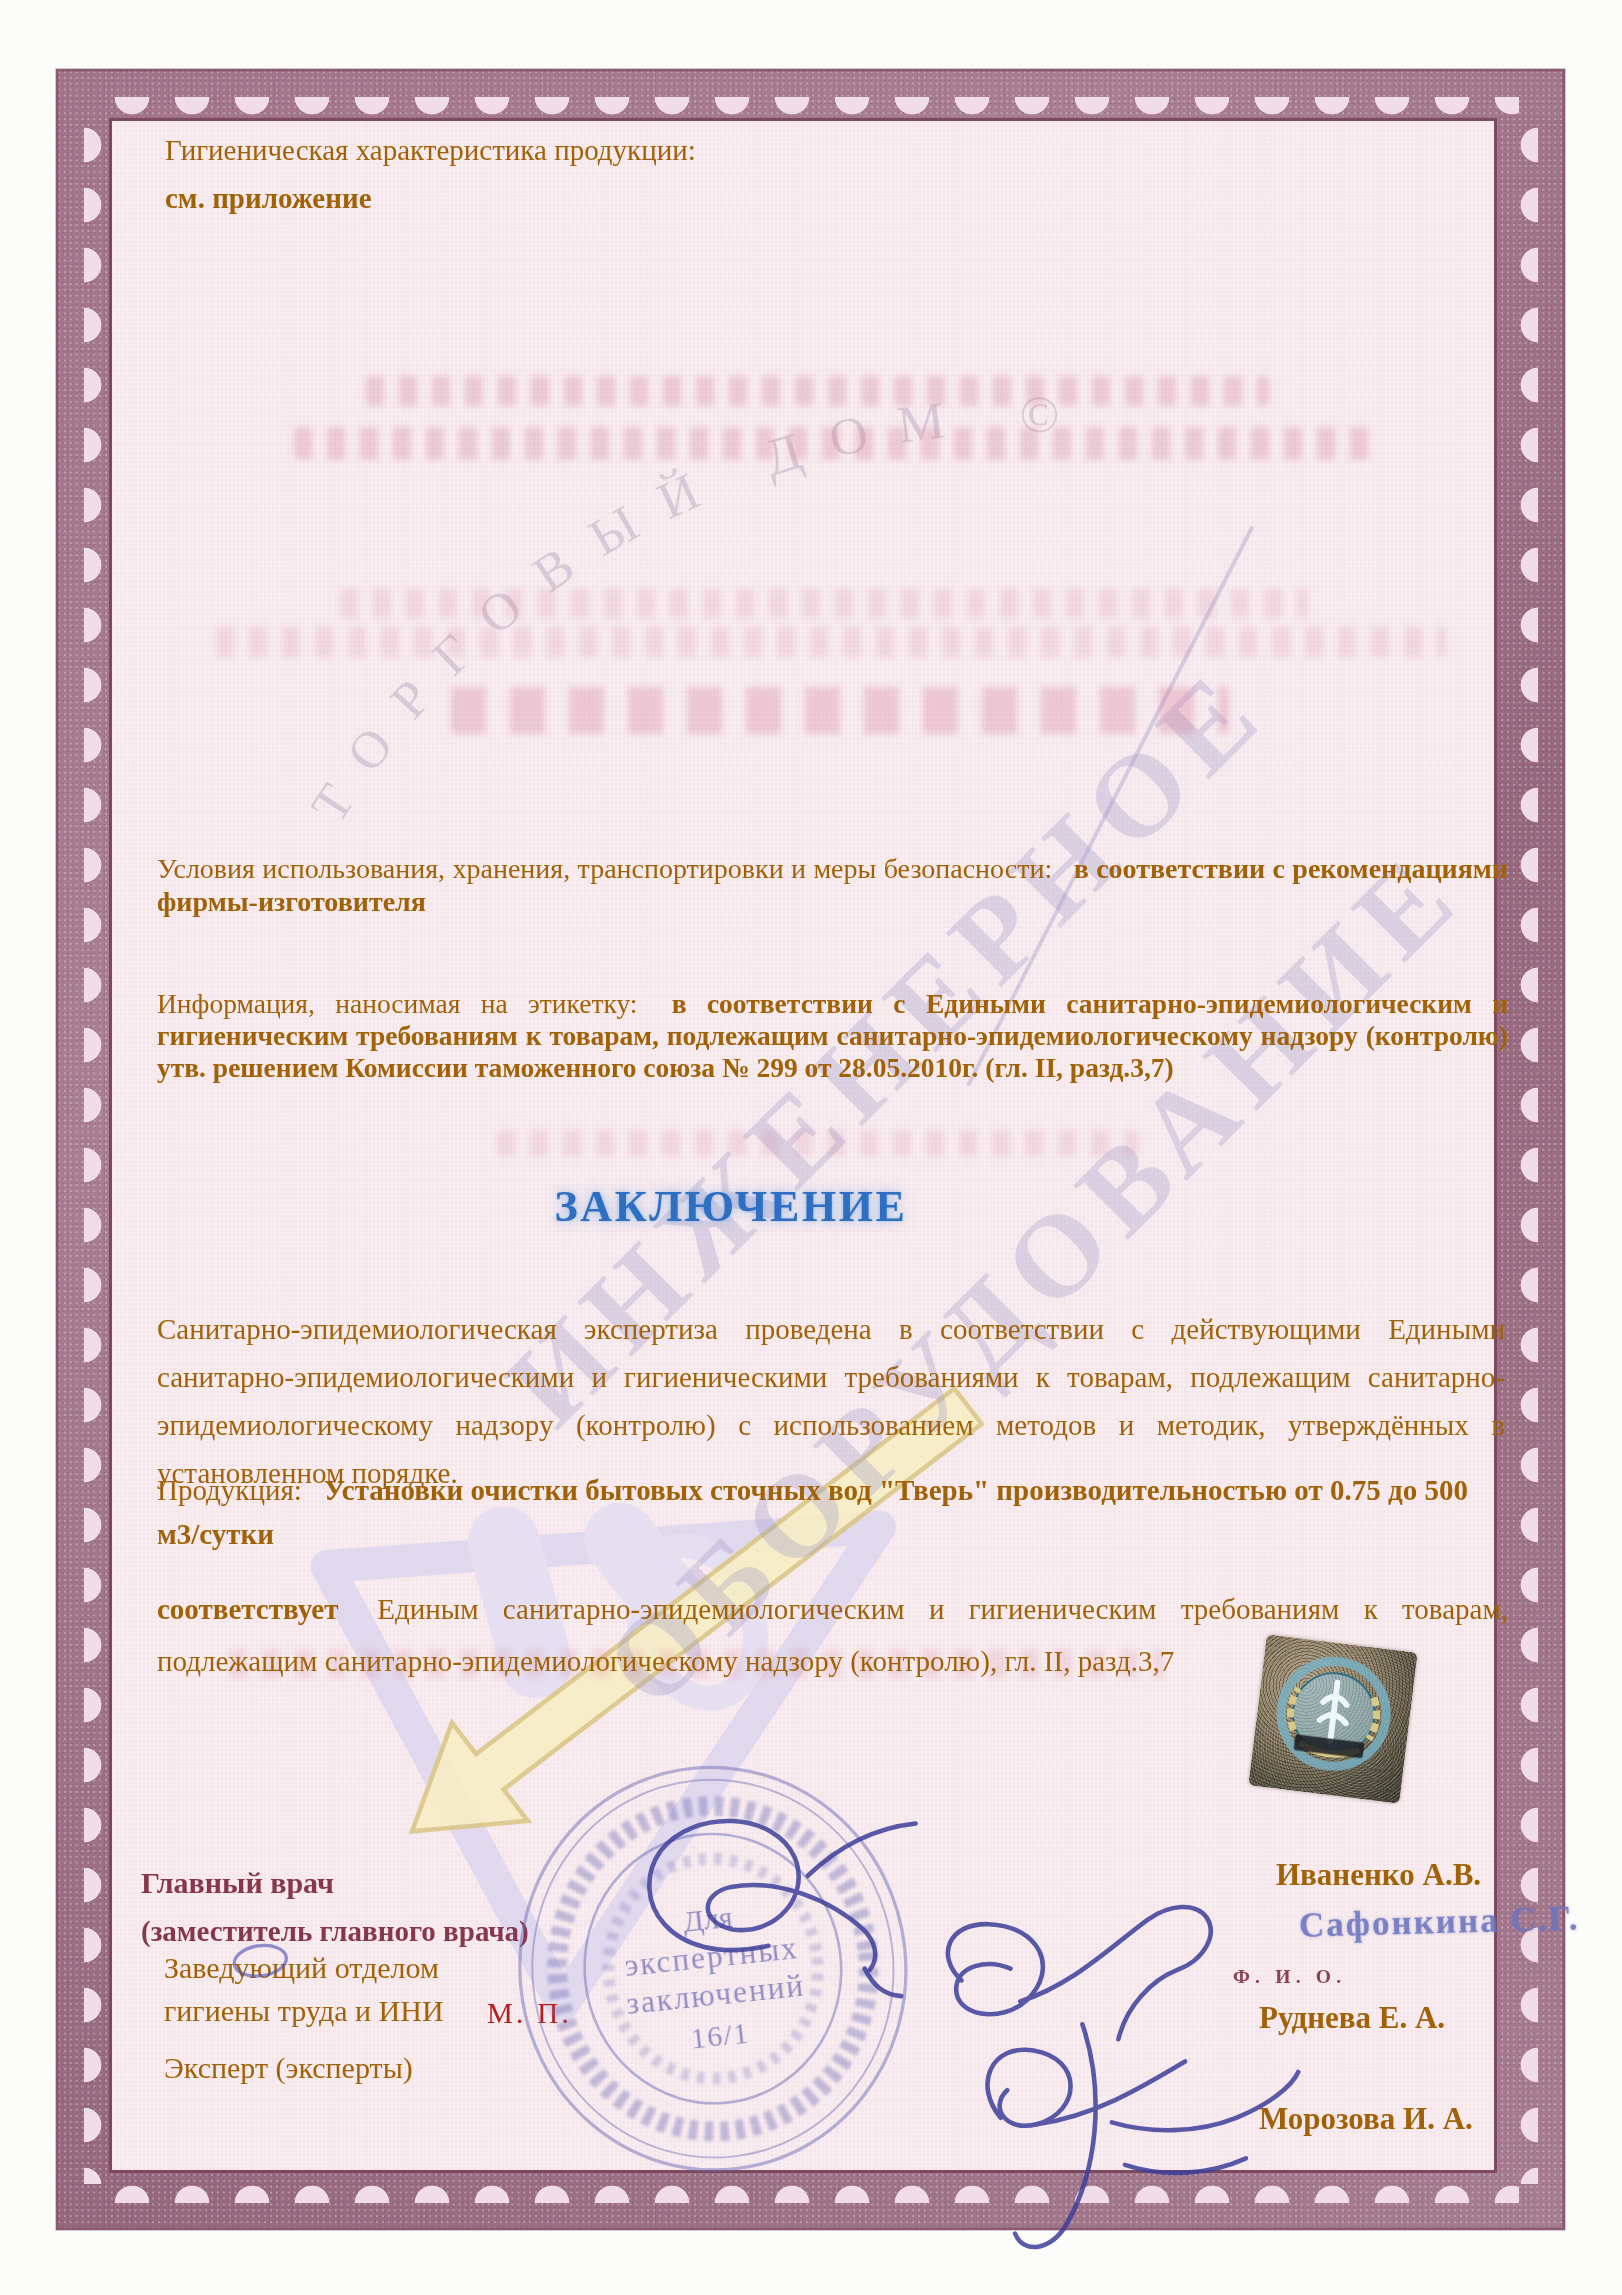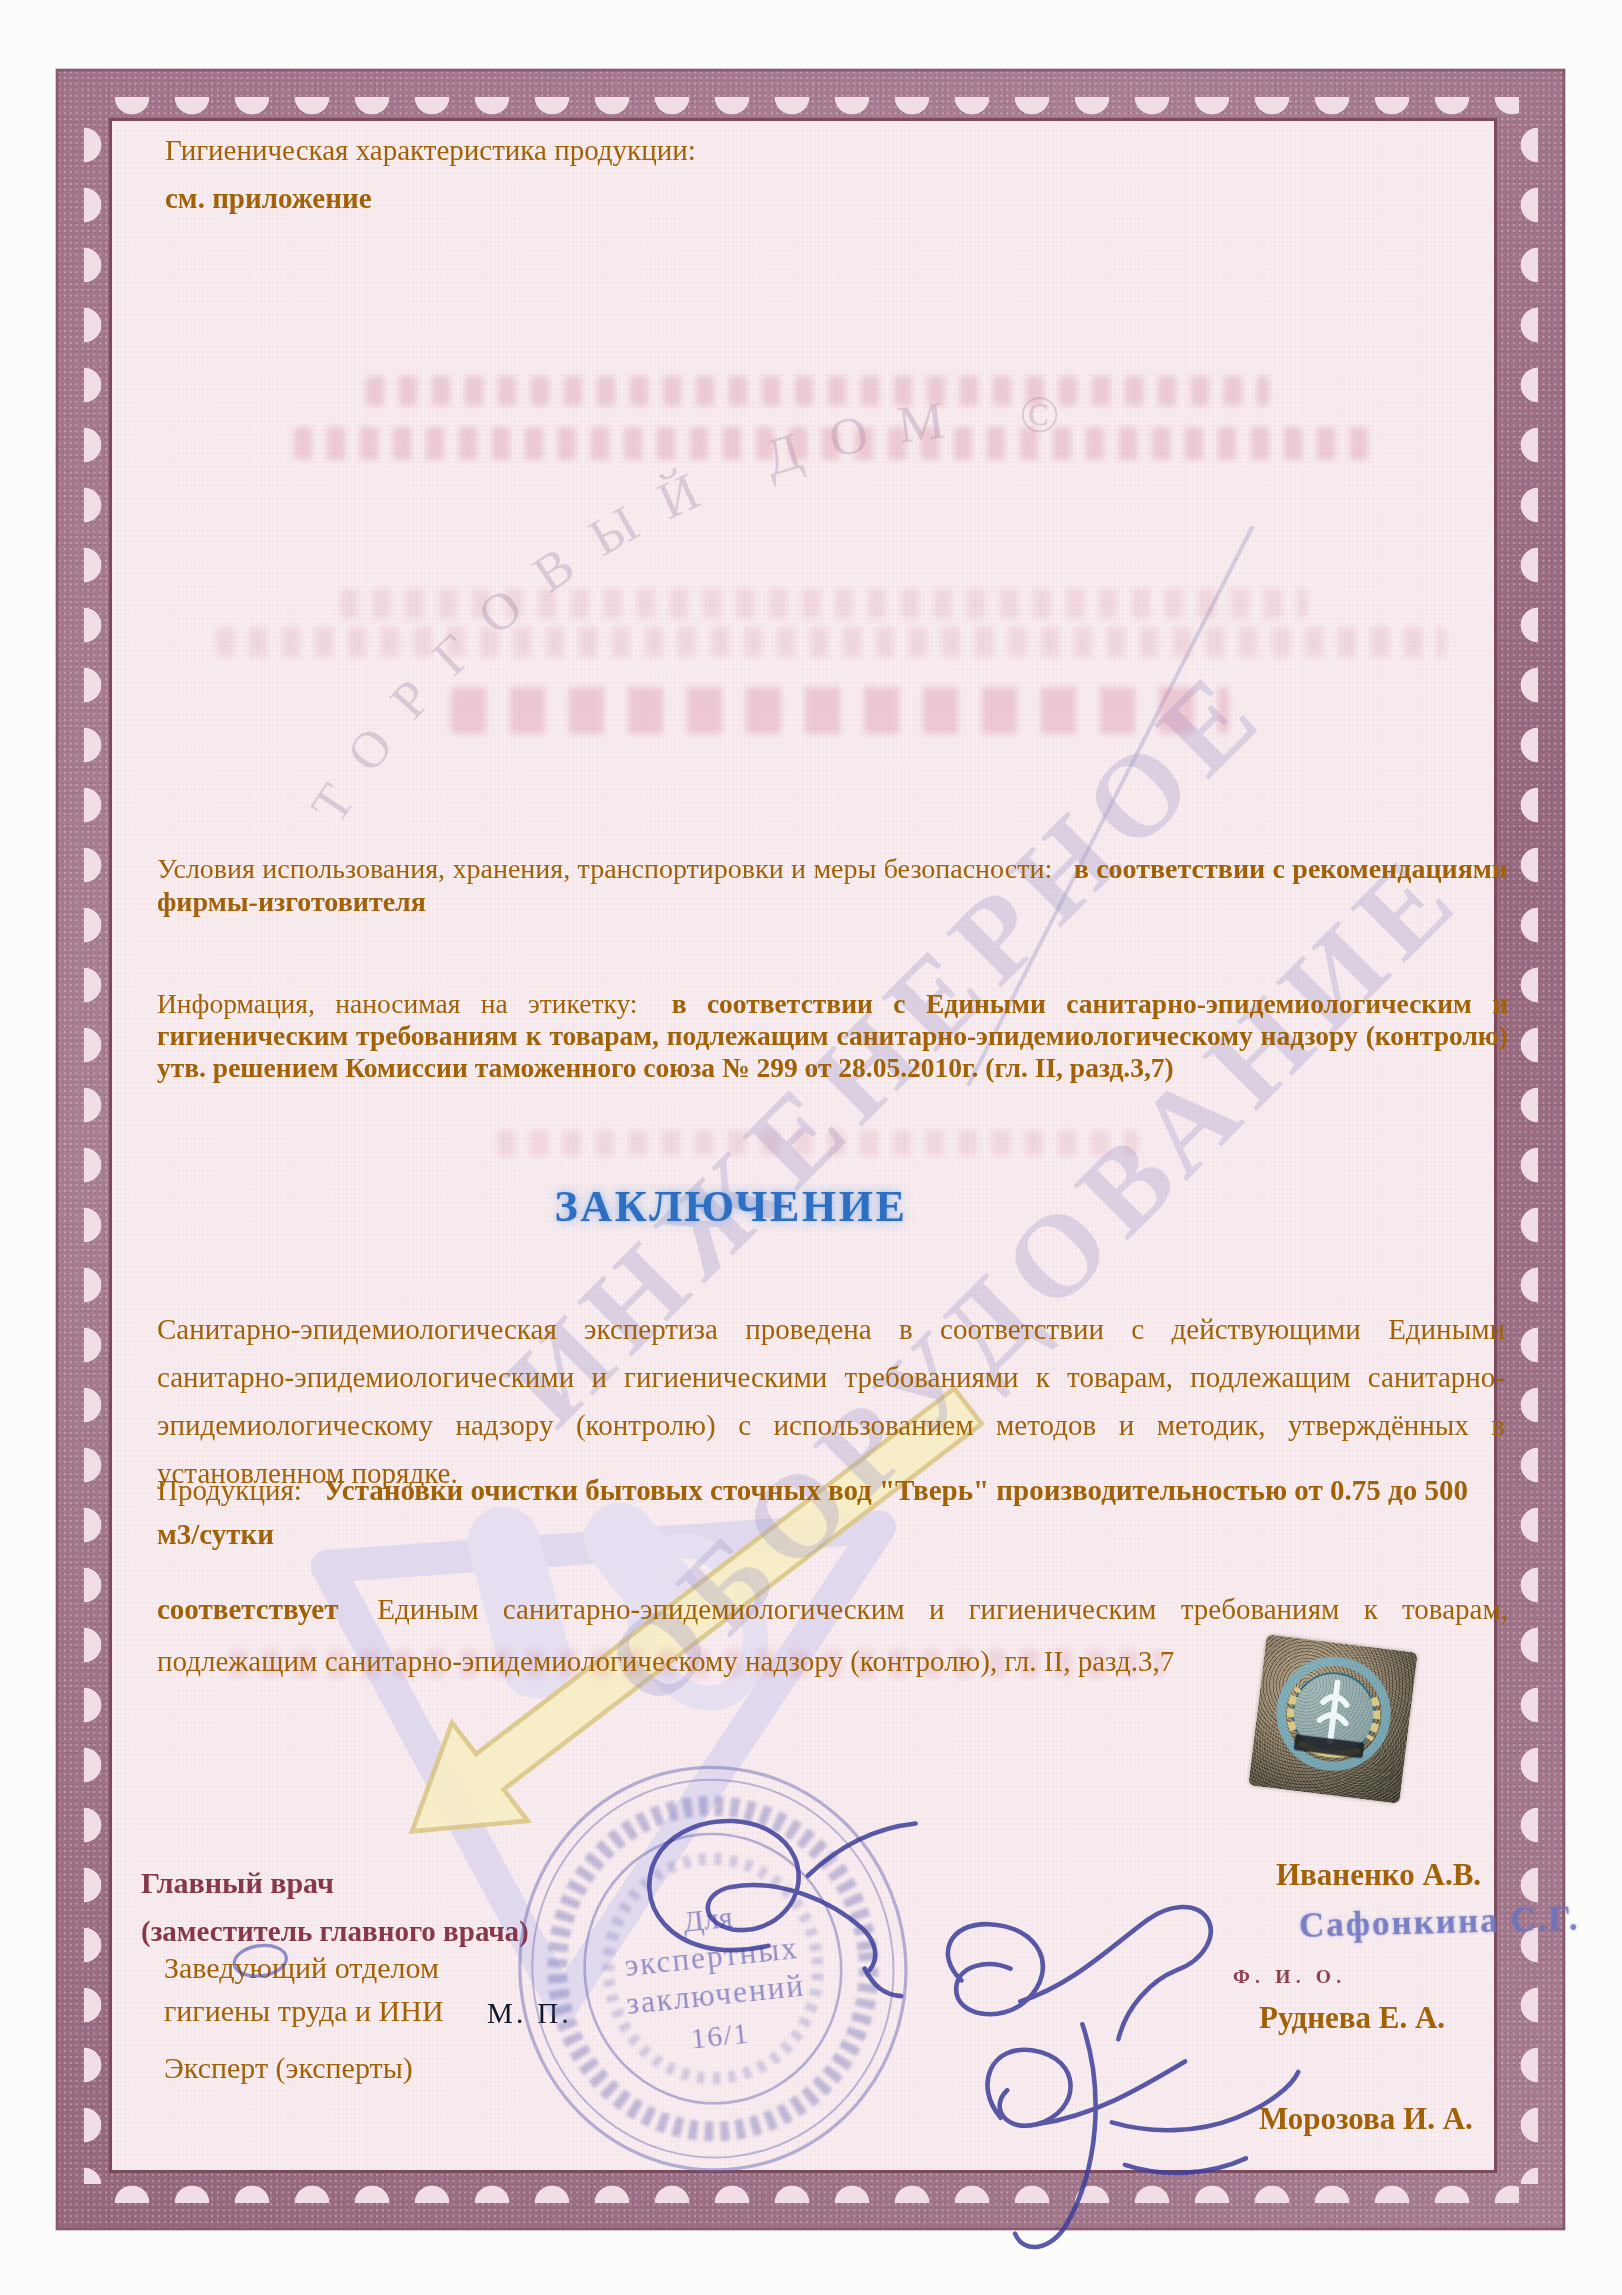--- a/index.html
+++ b/index.html
@@ -57,21 +57,21 @@
   .val { font-weight:bold; }
   .gap { margin-right:.5em; }
   .para { text-align:justify; }
   .title-blue {
     width:1244px; left:109px; top:1181px; text-align:center;
     font-size:44px; font-weight:bold; letter-spacing:2.6px; color:#2e6fc2;
     text-shadow:0 0 11.8px rgba(80,150,230,.55), 0 0 2.6px rgba(80,150,230,.4);
   }
   .maroon { color:#87374a; }
   .fio { color:#8d4050; letter-spacing:5.2px; font-size:19.6px; }
-  .mp { color:#0f172a; letter-spacing:3.3px; }
+  .mp { color:#b91c1c; letter-spacing:3.3px; }
   .stampname { color:rgba(106,115,190,.78); font-weight:bold; letter-spacing:2px;
     text-shadow:0 0 2.6px rgba(106,115,190,.55); transform:rotate(-1.5deg); }
   
   .holo {
     position:absolute; left:1257px; top:1643px; width:152px; height:152px; z-index:6;
     transform:rotate(7deg); border-radius:6.5px;
     background:
       repeating-radial-gradient(circle at 30% 30%, rgba(0,0,0,.32) 0 1px, transparent 1px 3.3px),
       repeating-radial-gradient(circle at 70% 65%, rgba(255,255,255,.18) 0 1px, transparent 1px 2.6px),
       radial-gradient(circle at 35% 30%, #b3a184, #8d7d62 40%, #5a5442 72%, #403d31);

